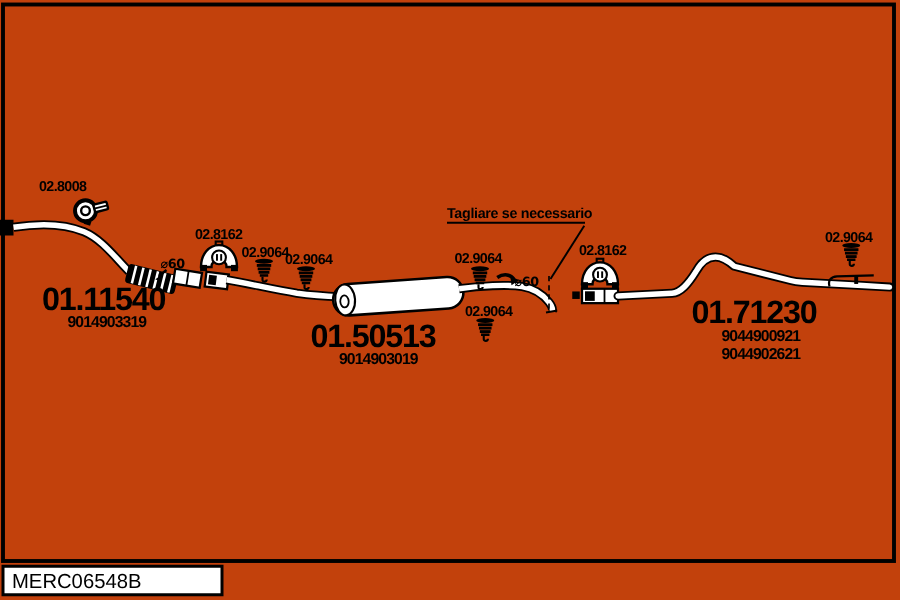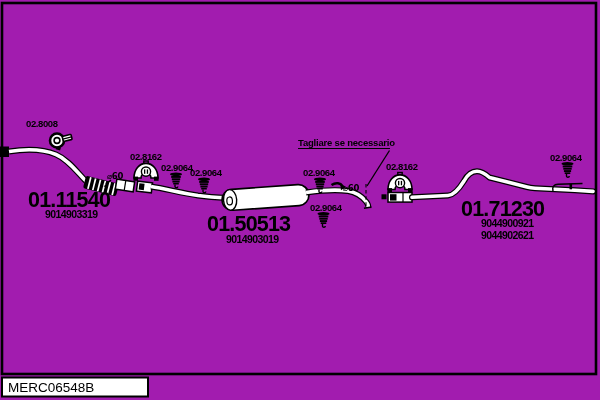--- a/index.html
+++ b/index.html
@@ -1,16 +1,16 @@
 <!DOCTYPE html>
 <html><head>
 <meta charset="utf-8">
 <style>
   html,body{margin:0;padding:0;background:#fff;}
-  .canvas{position:relative;width:600px;height:400px;background:#a21caf;overflow:hidden;
+  .canvas{position:relative;width:600px;height:400px;background:#c2410c;overflow:hidden;
           font-family:"Liberation Sans","DejaVu Sans",sans-serif;}
   svg{position:absolute;left:0;top:0;}
   svg text{fill:#000;font-family:"Liberation Sans","DejaVu Sans",sans-serif;}
   .code-lg{font-size:21.5px;font-weight:bold;letter-spacing:-0.8px;}
   .ref{font-size:10.5px;font-weight:bold;letter-spacing:-0.6px;}
   .code-sm{font-size:9.5px;font-weight:bold;letter-spacing:-0.4px;}
   .note{font-size:9.5px;font-weight:bold;letter-spacing:-0.2px;}
   .dia{font-size:8.5px;font-weight:bold;font-family:"DejaVu Sans",sans-serif;letter-spacing:-0.3px;}
   .plate{font-size:13.5px;font-weight:normal;}
   .pipe-outer{fill:none;stroke:#000;stroke-width:6;stroke-linejoin:round;}

